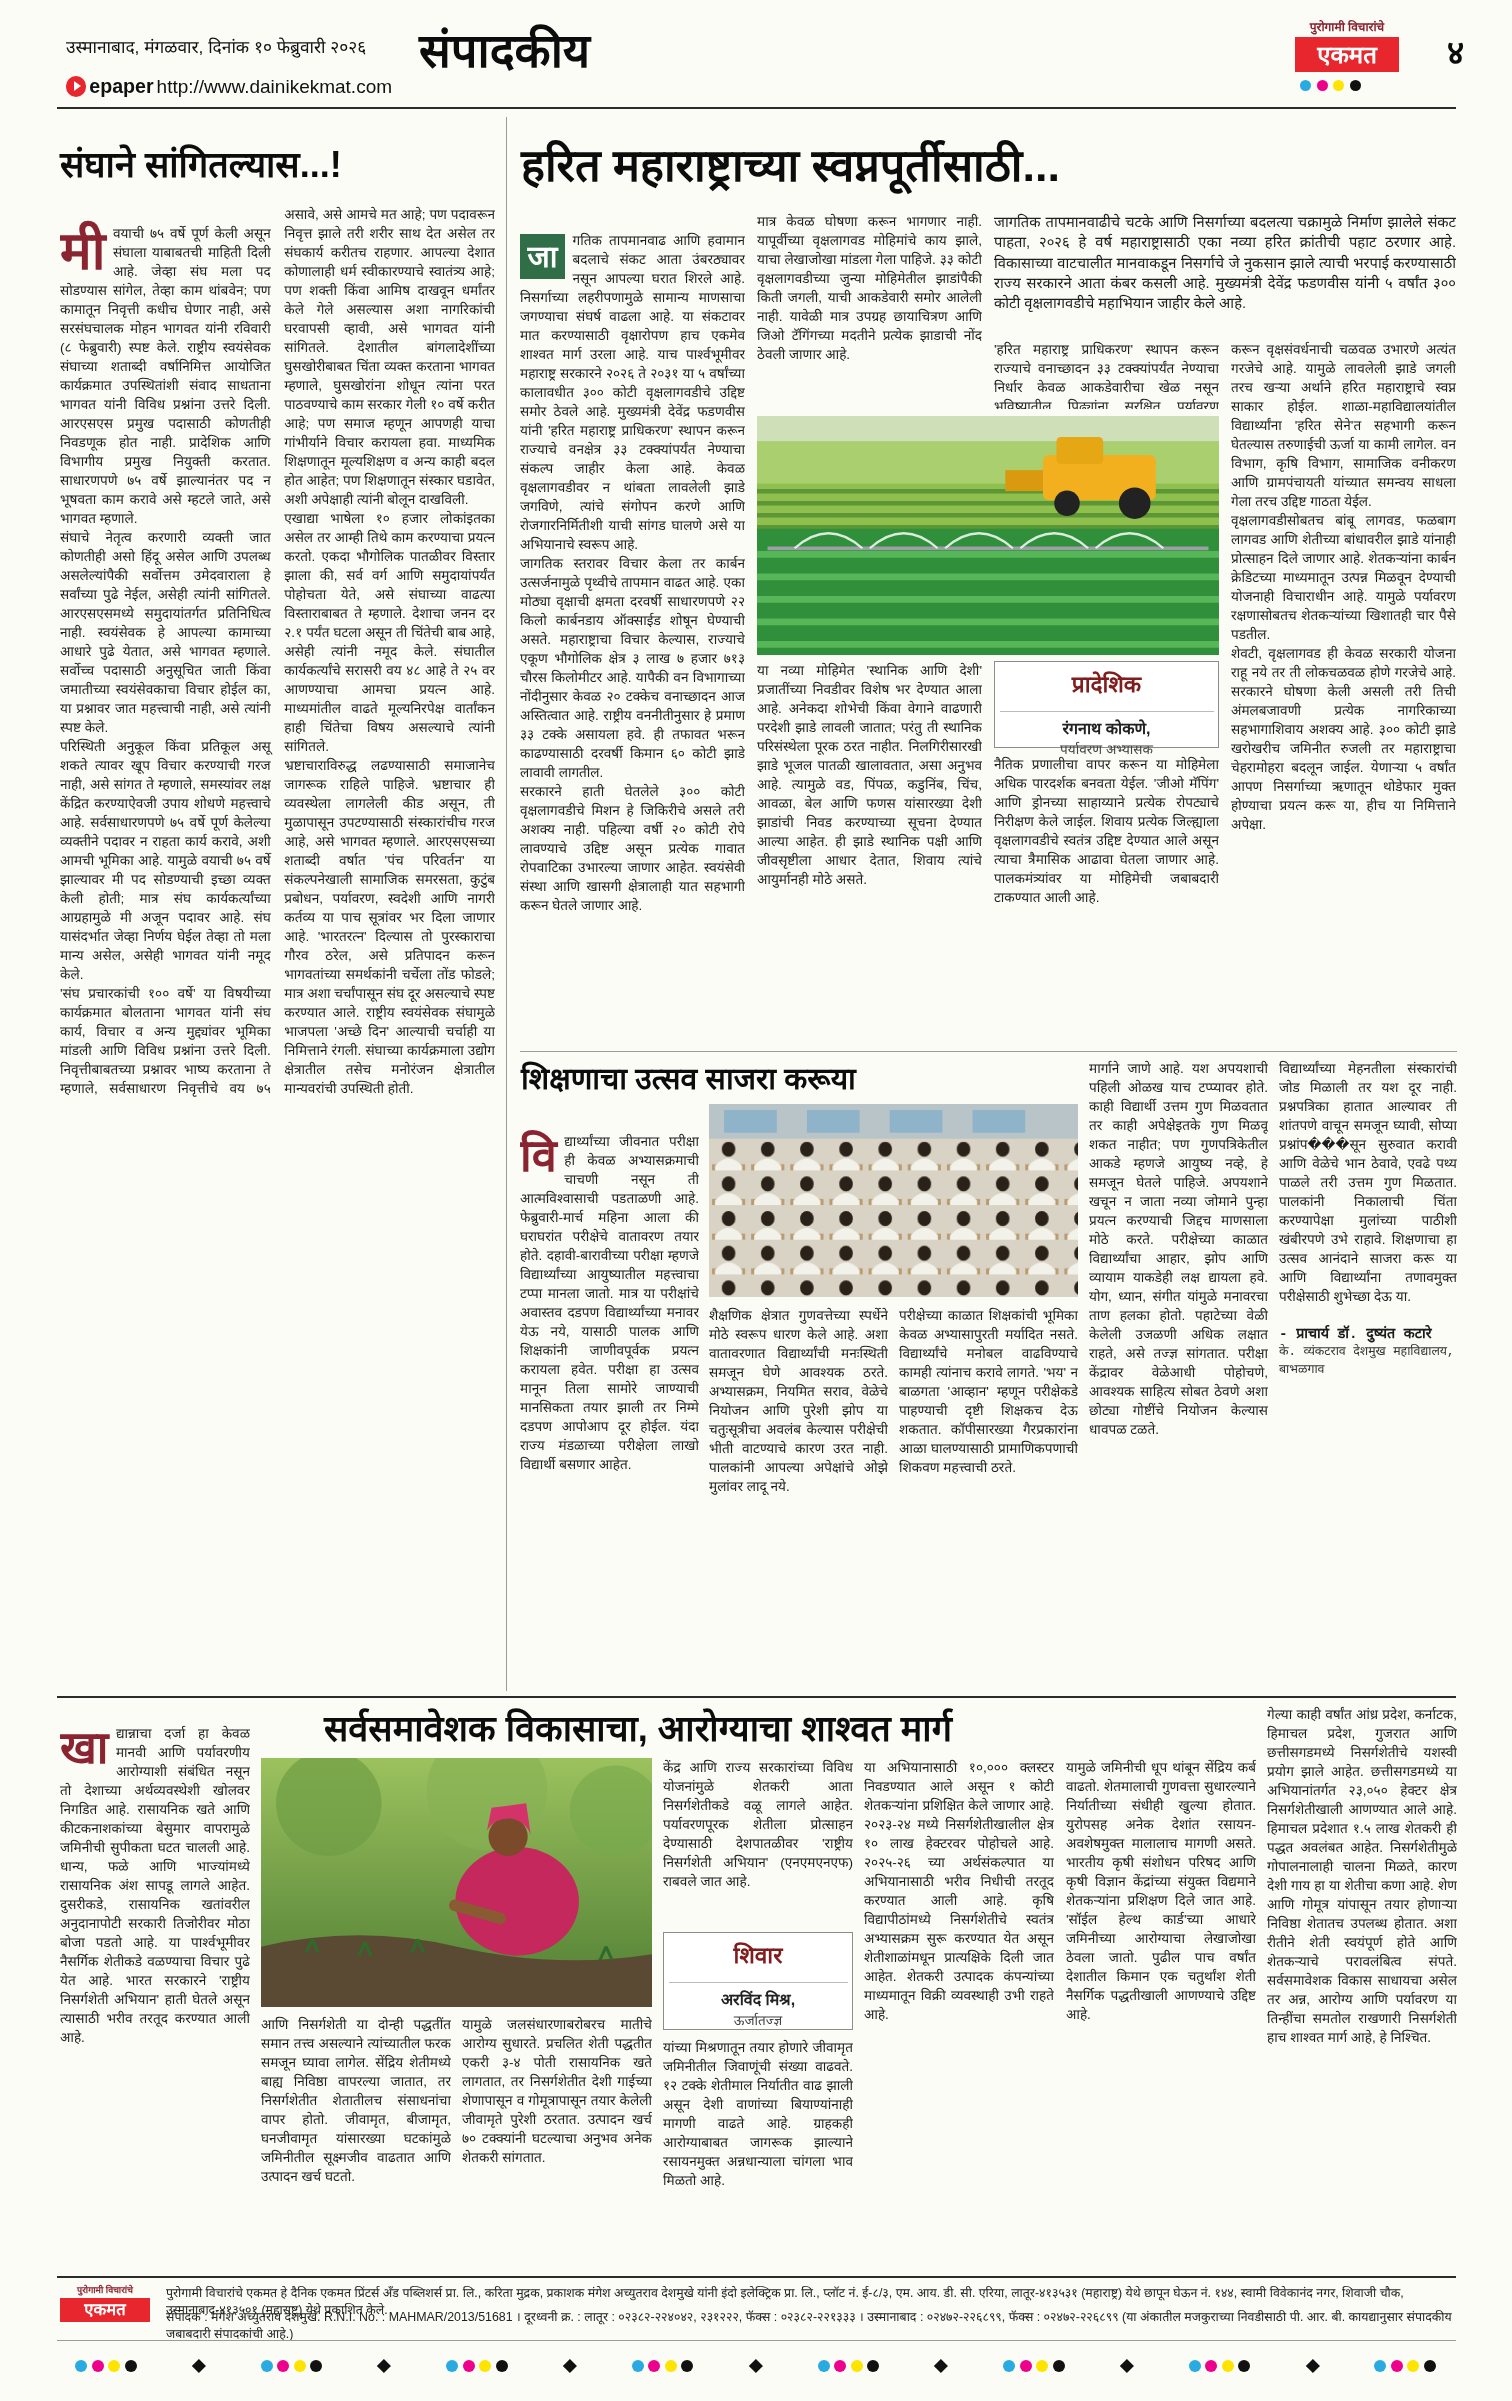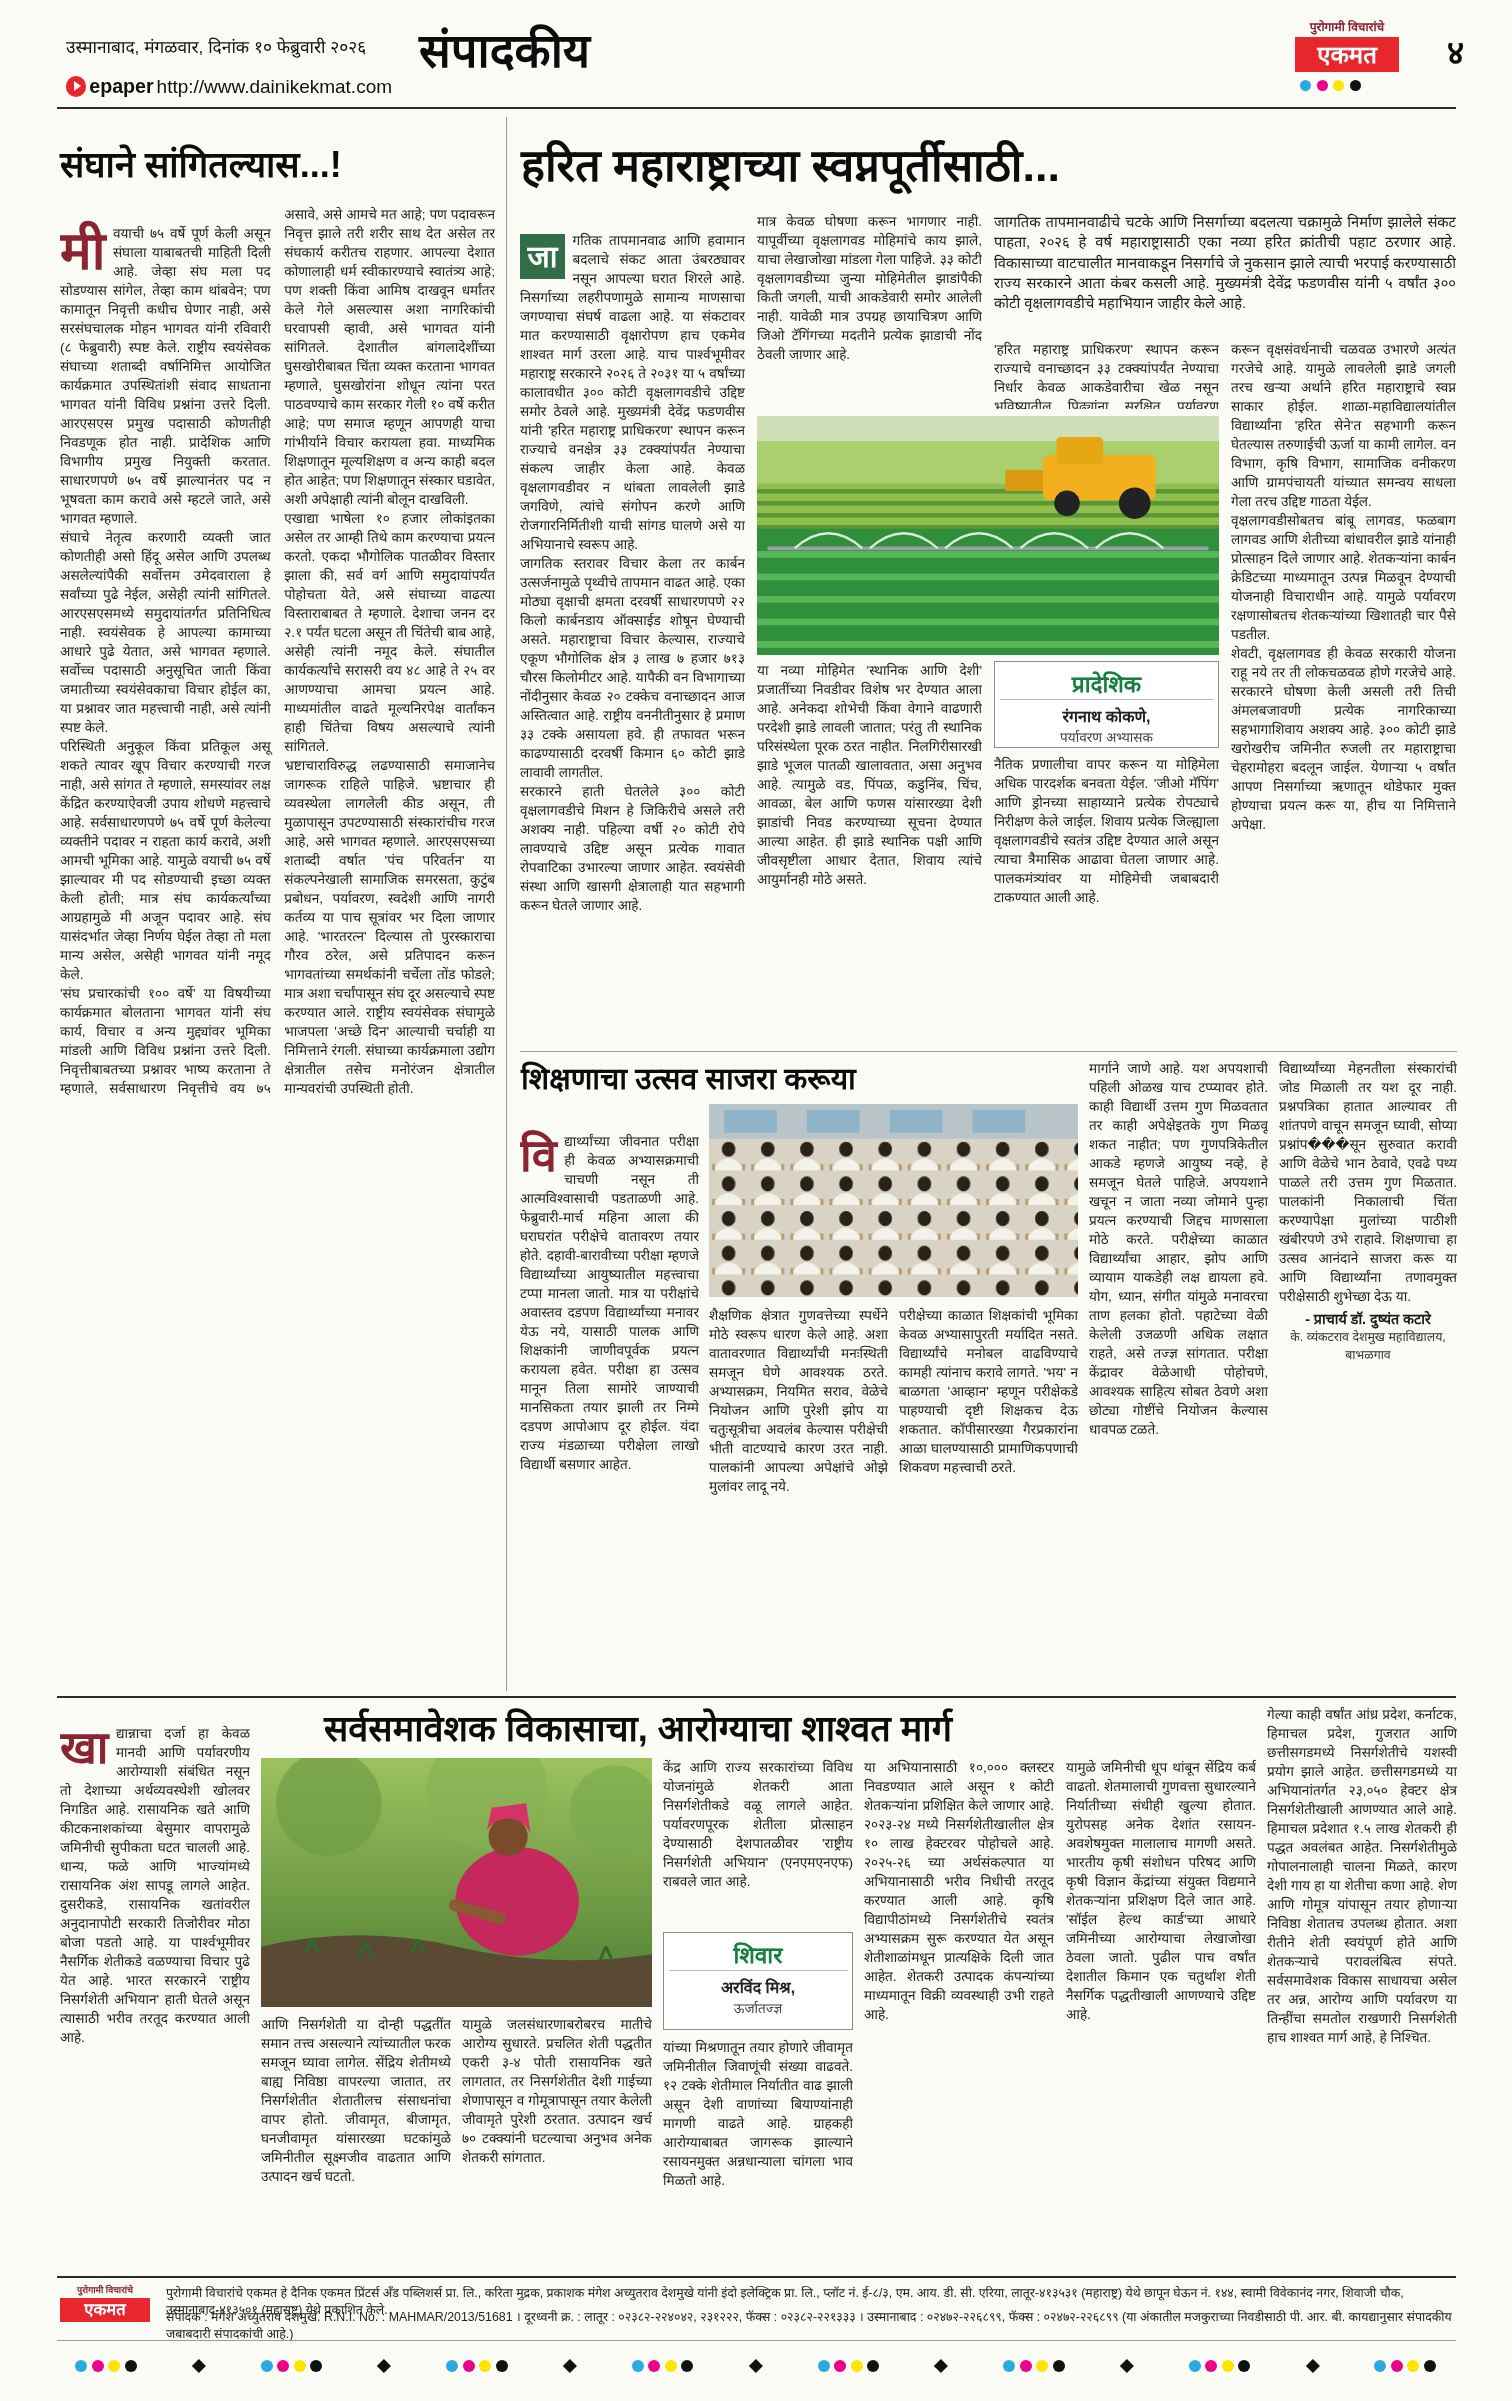--- a/index.html
+++ b/index.html
@@ -17,26 +17,26 @@
   .hl  { font-weight:700; color:#0c0c0c; }
   .center { text-align:left; }
   .dropcap { float:left; font-size:53px; line-height:47px; font-weight:700;
              color:#8a2430; padding:3px 7.5px 0 0; }
   .dropcap-box { float:left; width:45px; height:45px; background:#2f6e46; color:#fff;
                  font-size:30px; font-weight:700; text-align:center; line-height:45px;
                  margin:3px 7.5px 3px 0; }
   .rule { background:#2b2b2b; }
   .rule-thin { background:#9b9b9b; }
   .caption-box { border:0.8px solid #8c8c8c; text-align:center; padding:6px 4.5px; background:#fff; }
-  .box-title { font-size:22.6px; font-weight:700; color:#15803d; padding-bottom:0;
+  .box-title { font-size:22.6px; font-weight:700; color:#7f1d1d; padding-bottom:12px;
                margin-bottom:4.5px; border-bottom:0.8px solid #bbb; }
   .box-author { font-size:16px; font-weight:700; color:#222; }
   .box-role { font-size:13.6px; color:#444; }
-  .attribution { text-align:center; font-weight:700; font-size:14.3px; margin-top:4px;
-                 white-space:normal; line-height:18px; }
+  .attribution { text-align:left; font-weight:700; font-size:14.3px; margin-top:19px;
+                 white-space:normal; line-height:18px;font-family:Liberation Mono, monospace; }
   .attribution .org { font-weight:400; font-size:12.4px; color:#333; }
   .masthead-box { background:#e8262d; color:#fff; font-weight:700; text-align:center; }
   .dot { display:inline-block; border-radius:50%; }
   .dot.c { background:#29abe2; } .dot.m { background:#ec008c; }
   .dot.y { background:#ffe400; } .dot.k { background:#111111; }
   .diamond { width:9.8px; height:9.8px; background:#111; transform:rotate(45deg); display:inline-block; }
   .imprint { font-size:12.4px; line-height:17.3px; color:#222; }
   .photo { background:#777; overflow:hidden; }
   .photo svg { display:block; width:100%; height:100%; }
 </style>

